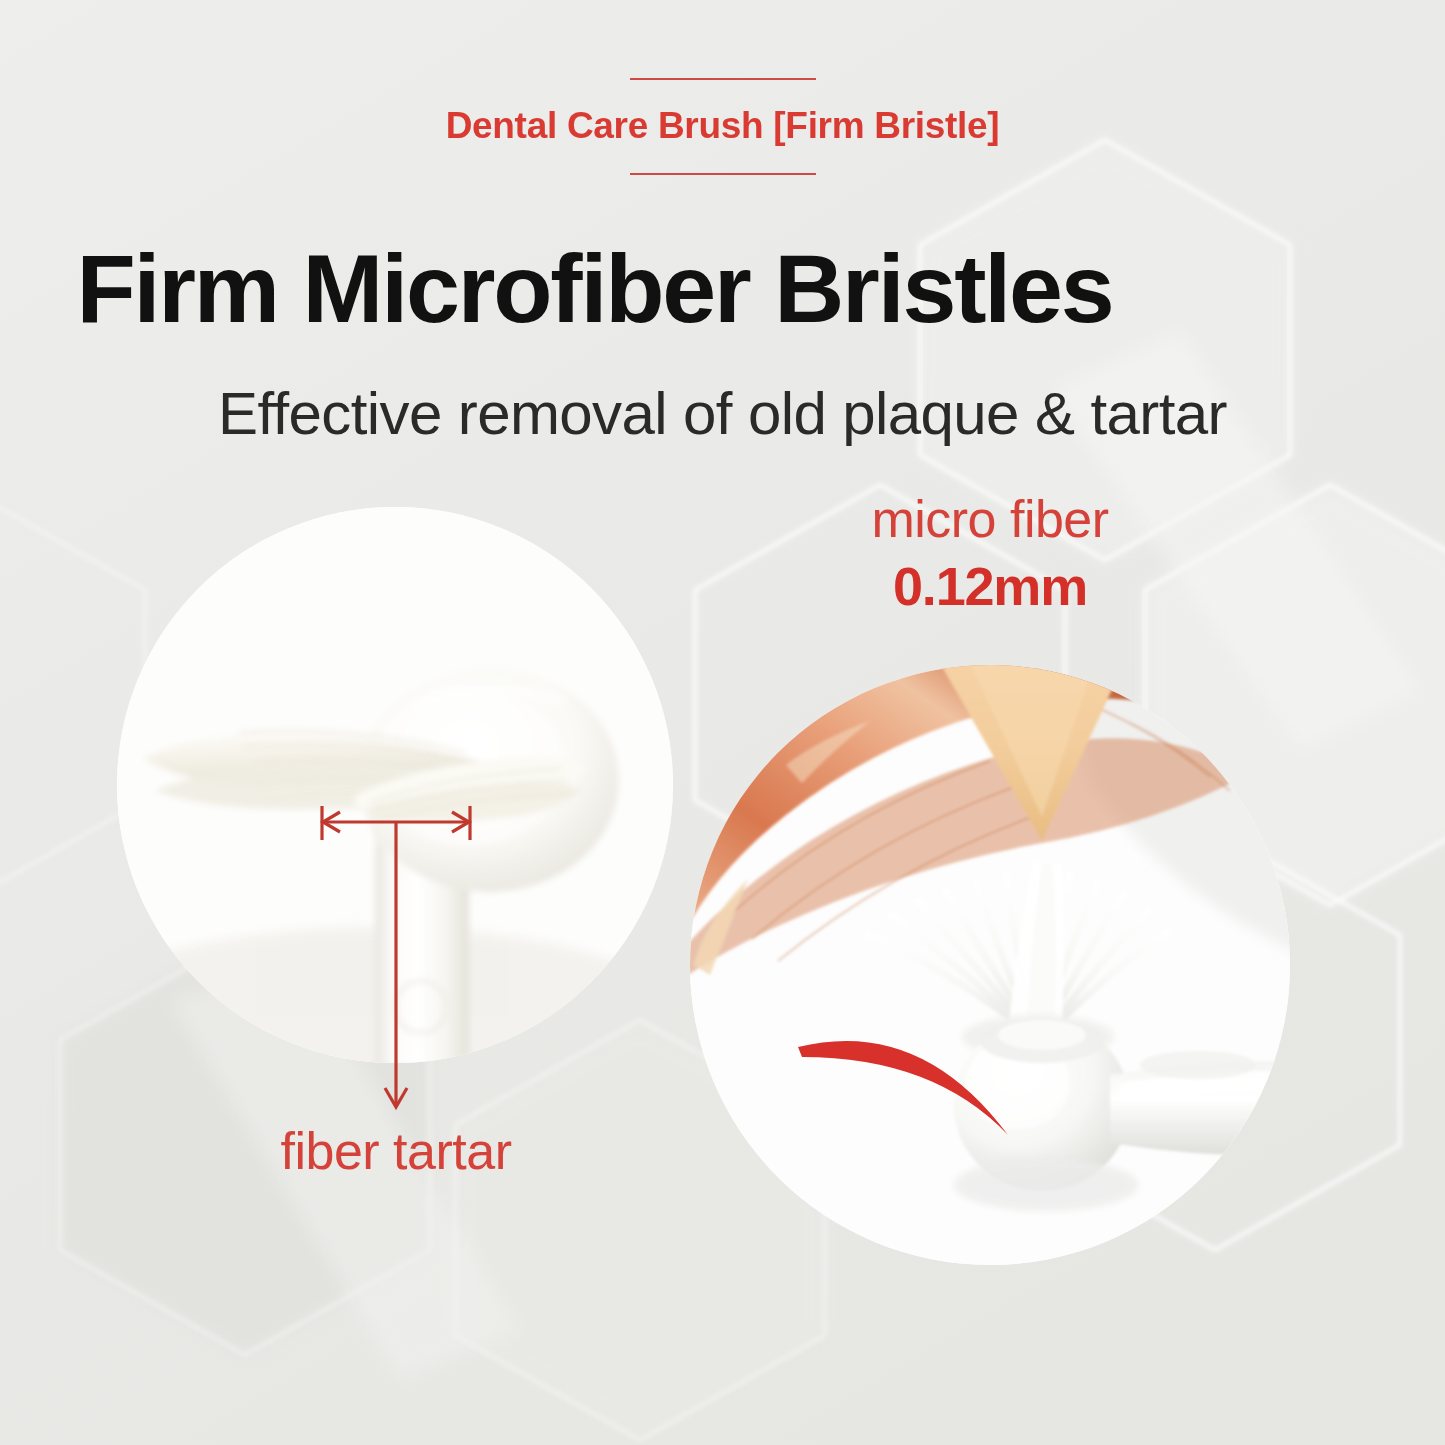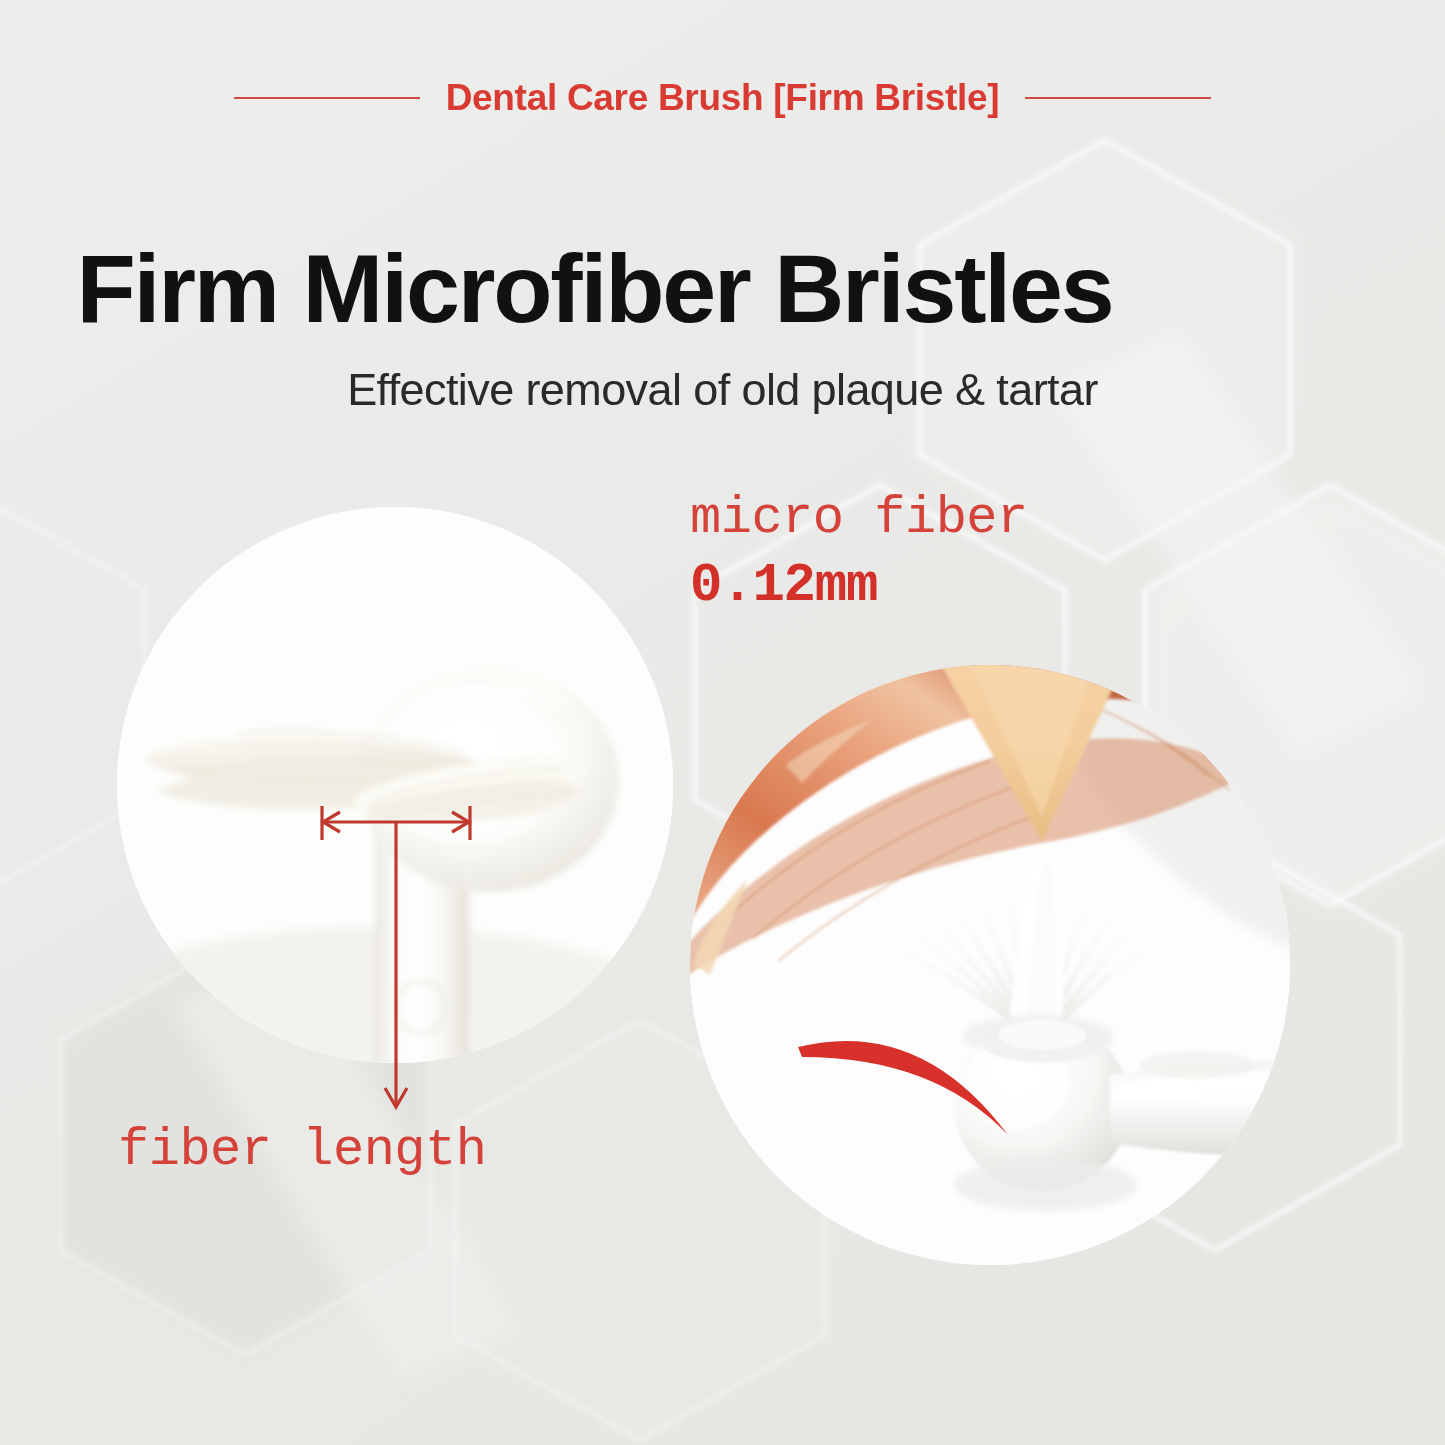--- a/index.html
+++ b/index.html
@@ -31,20 +31,21 @@
   
   .eyebrow-row {
     position: absolute;
     top: 78px;
     left: 0;
     width: 1445px;
     display: flex;
     align-items: center;
     justify-content: center;
     gap: 26px;
+    flex-direction: column;
   }
   .eyebrow-rule {
     height: 2px;
     width: 186px;
     background: #cf4a45;
   }
   .eyebrow-text {
     font-size: 37px;
     font-weight: bold;
     color: #d93b33;
@@ -65,21 +66,21 @@
     letter-spacing: -2.2px;
     line-height: 1.08;
   }
 
   .subhead {
     position: absolute;
     top: 318px;
     left: 0;
     width: 1445px;
     text-align: center;
-    font-size: 45px;
+    font-size: 60px;
     font-weight: normal;
     color: #2a2a2a;
     letter-spacing: -0.6px;
     line-height: 1.2;
   }
 
   
   .photo-circle {
     position: absolute;
     border-radius: 50%;
@@ -117,24 +118,23 @@
     position: absolute;
     inset: 0;
     width: 1445px;
     height: 1445px;
     pointer-events: none;
   }
 
   
   .callout {
     position: absolute;
-    text-align: left;
+    text-align: center;
     line-height: 1.04;
     white-space: nowrap;
-    font-family: Liberation Mono, monospace;
   }
   .callout .c-label {
     display: block;
     font-size: 52px;
     font-weight: normal;
     color: #d4423a;
     letter-spacing: -0.5px;
   }
   .callout .c-value {
     display: block;
@@ -408,16 +408,16 @@
       <polyline points="385,1088 396,1107 407,1088"></polyline>
     </g>
   </svg>
 
   <div class="callout" id="callout-micro">
     <span class="c-label">micro fiber</span>
     <span class="c-value">0.12mm</span>
   </div>
 
   <div class="callout" id="callout-length">
-    <span class="c-label">fiber length</span>
+    <span class="c-label">fiber tartar</span>
   </div>
 
 </div>
 
 </body></html>

